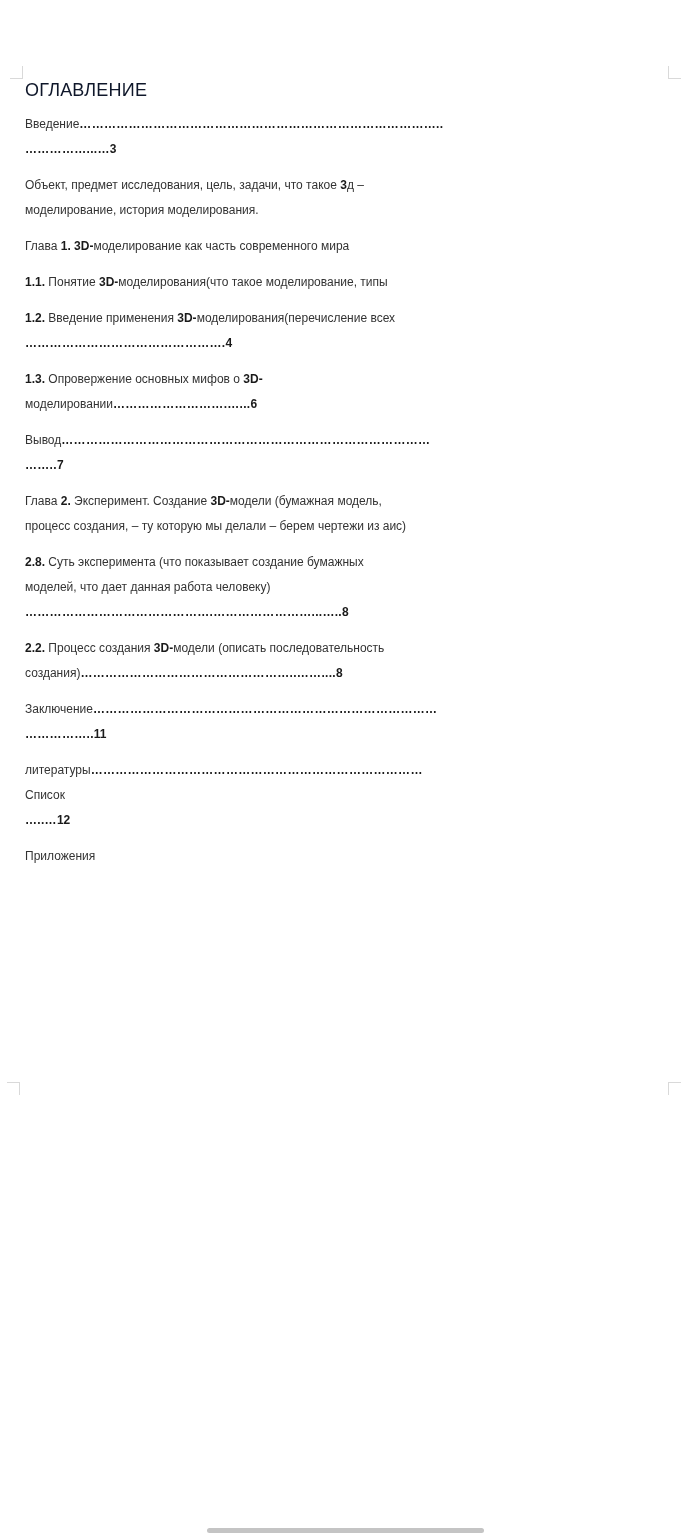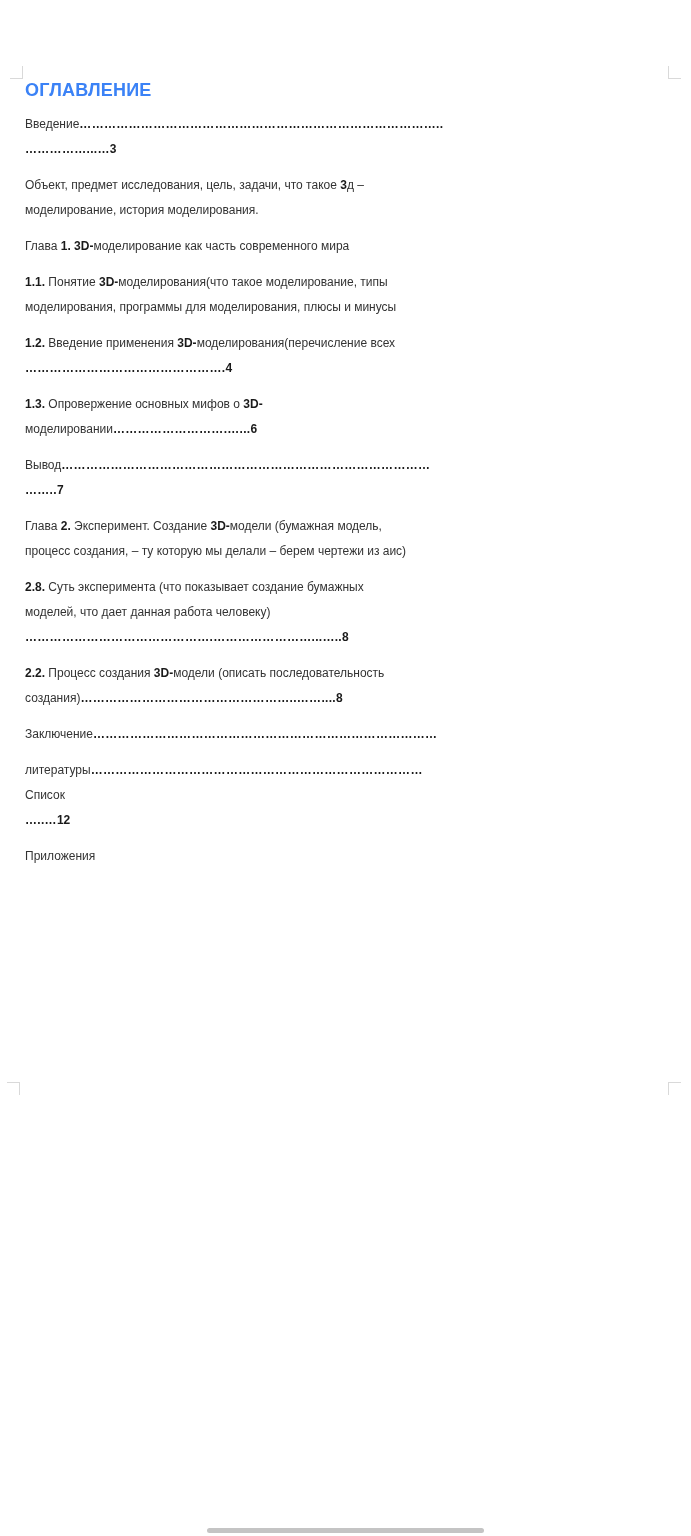--- a/index.html
+++ b/index.html
@@ -36,25 +36,25 @@
     .corner.br { left: 668px; top: 1082px; border-left-width: 1px; border-top-width: 1px; }
 
     .content {
       position: absolute;
       left: 25px;
       top: 78px;
       width: 640px;
     }
     .toc-title {
       font-size: 18px;
-      font-weight: 700;
+      font-weight: 400;
       letter-spacing: 0.2px;
       line-height: 24px;
       margin: 0 0 10px 0;
-      color: #3b82f6;
+      color: #0f172a;
     }
     .entry {
       font-size: 12px;
       line-height: 25px;
       margin: 0 0 11px 0;
       font-weight: normal;
       color: #333333;
       word-wrap: break-word;
     }
     .entry .b {
@@ -103,21 +103,20 @@
       <span class="line"><span>Объект, предмет исследования, цель, задачи, что такое </span><span class="b">3</span><span>д –</span></span>
       <span class="line"><span>моделирование, история моделирования.</span></span>
     </div>
 
     <div class="entry">
       <span class="line"><span>Глава </span><span class="b">1. 3D-</span><span>моделирование как часть современного мира</span></span>
     </div>
 
     <div class="entry">
       <span class="line"><span class="b">1.1.</span><span> Понятие </span><span class="b">3D-</span><span>моделирования(что такое моделирование, типы</span></span>
-      <span class="line"><span>моделирования, программы для моделирования, плюсы и минусы</span></span>
     </div>
 
     <div class="entry">
       <span class="line"><span class="b">1.2.</span><span> Введение применения </span><span class="b">3D-</span><span>моделирования(перечисление всех</span></span>
       <span class="line"><span class="dots">………………………………………….</span><span class="b">4</span></span>
     </div>
 
     <div class="entry">
       <span class="line"><span class="b">1.3.</span><span> Опровержение основных мифов о </span><span class="b">3D-</span></span>
       <span class="line"><span>моделировании</span><span class="dots">……………………….…...</span><span class="b">6</span></span>
@@ -139,20 +138,21 @@
       <span class="line"><span class="dots">……………………………………….……………………...…..</span><span class="b">8</span></span>
     </div>
 
     <div class="entry">
       <span class="line"><span class="b">2.2.</span><span> Процесс создания </span><span class="b">3D-</span><span>модели (описать последовательность</span></span>
       <span class="line"><span>создания)</span><span class="dots">……………………………………………..……....</span><span class="b">8</span></span>
     </div>
 
     <div class="entry">
       <span class="line"><span>Заключение</span><span class="dots">…………………………………………………………………………</span></span>
+      <span class="line"><span class="dots">……………..</span><span class="b">11</span></span>
     </div>
 
     <div class="entry">
       <span class="line"><span>литературы</span><span class="dots">………………………………………………………………………</span></span>
       <span class="line"><span>Список</span></span>
       <span class="line"><span class="dots">…..…</span><span class="b">12</span></span>
     </div>
 
     <div class="entry">
       <span class="line"><span>Приложения</span></span>

